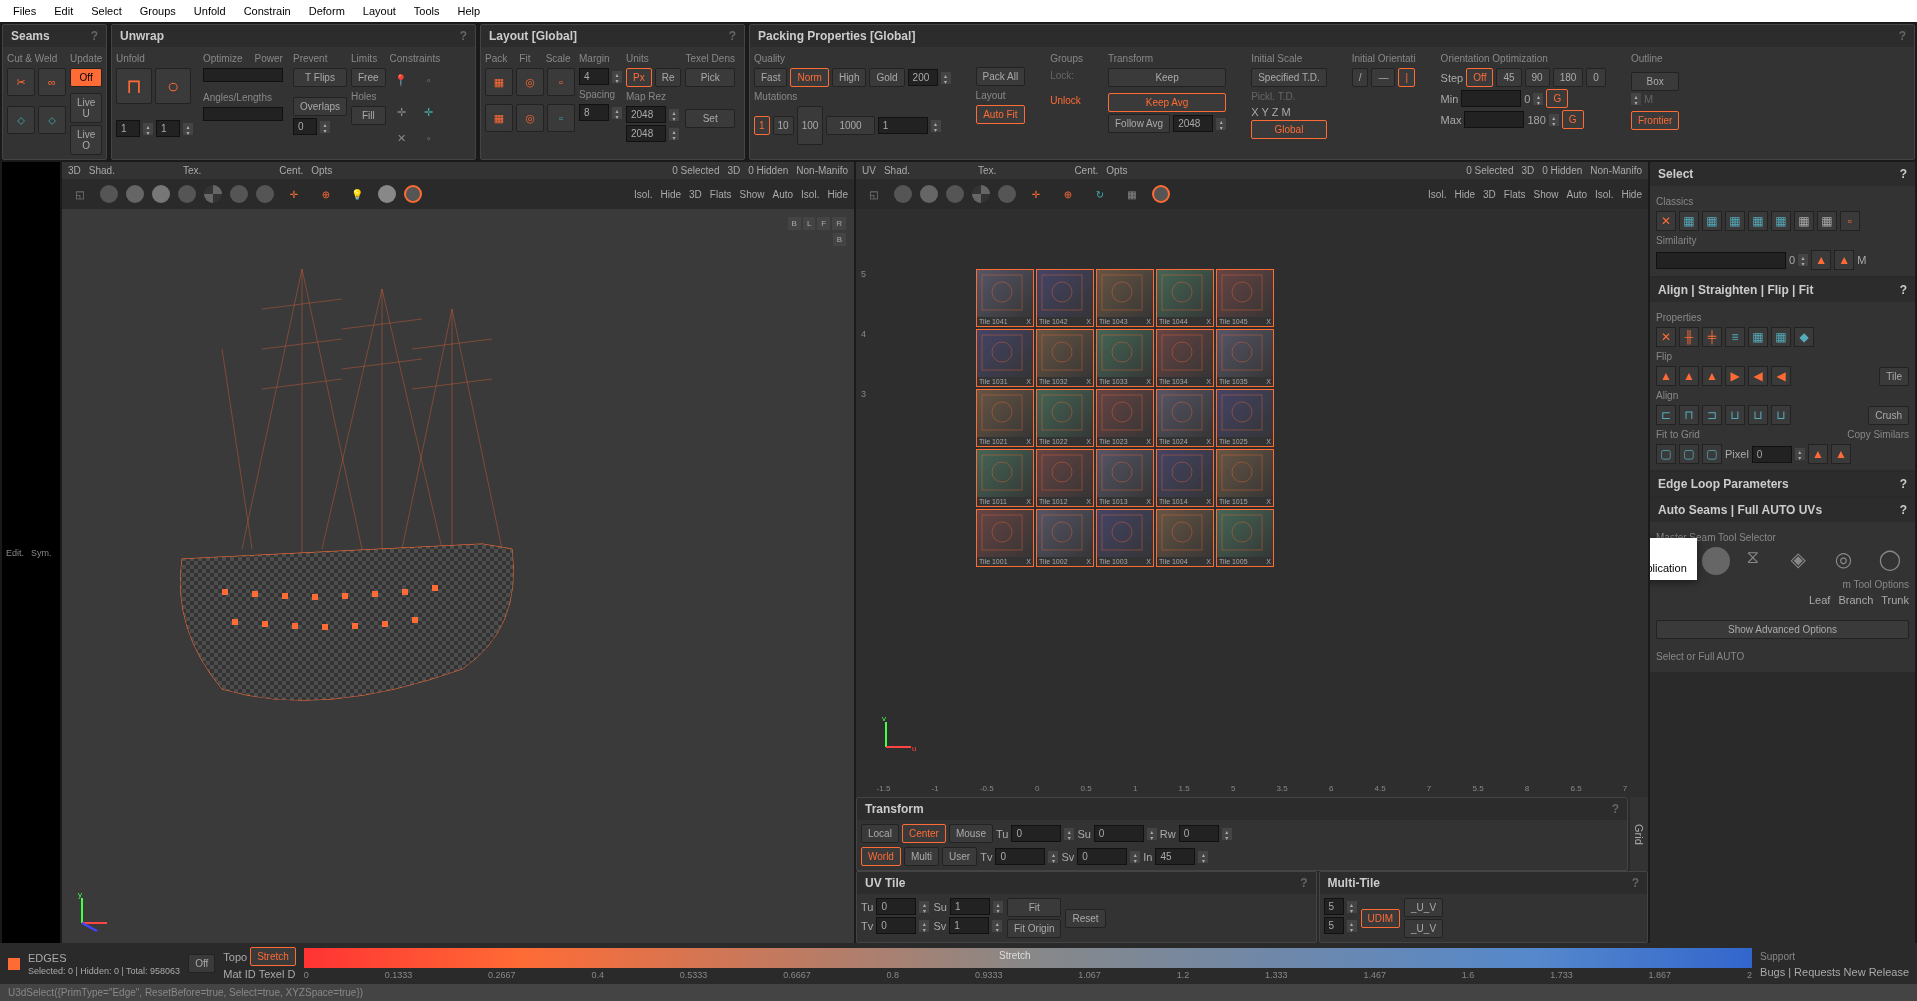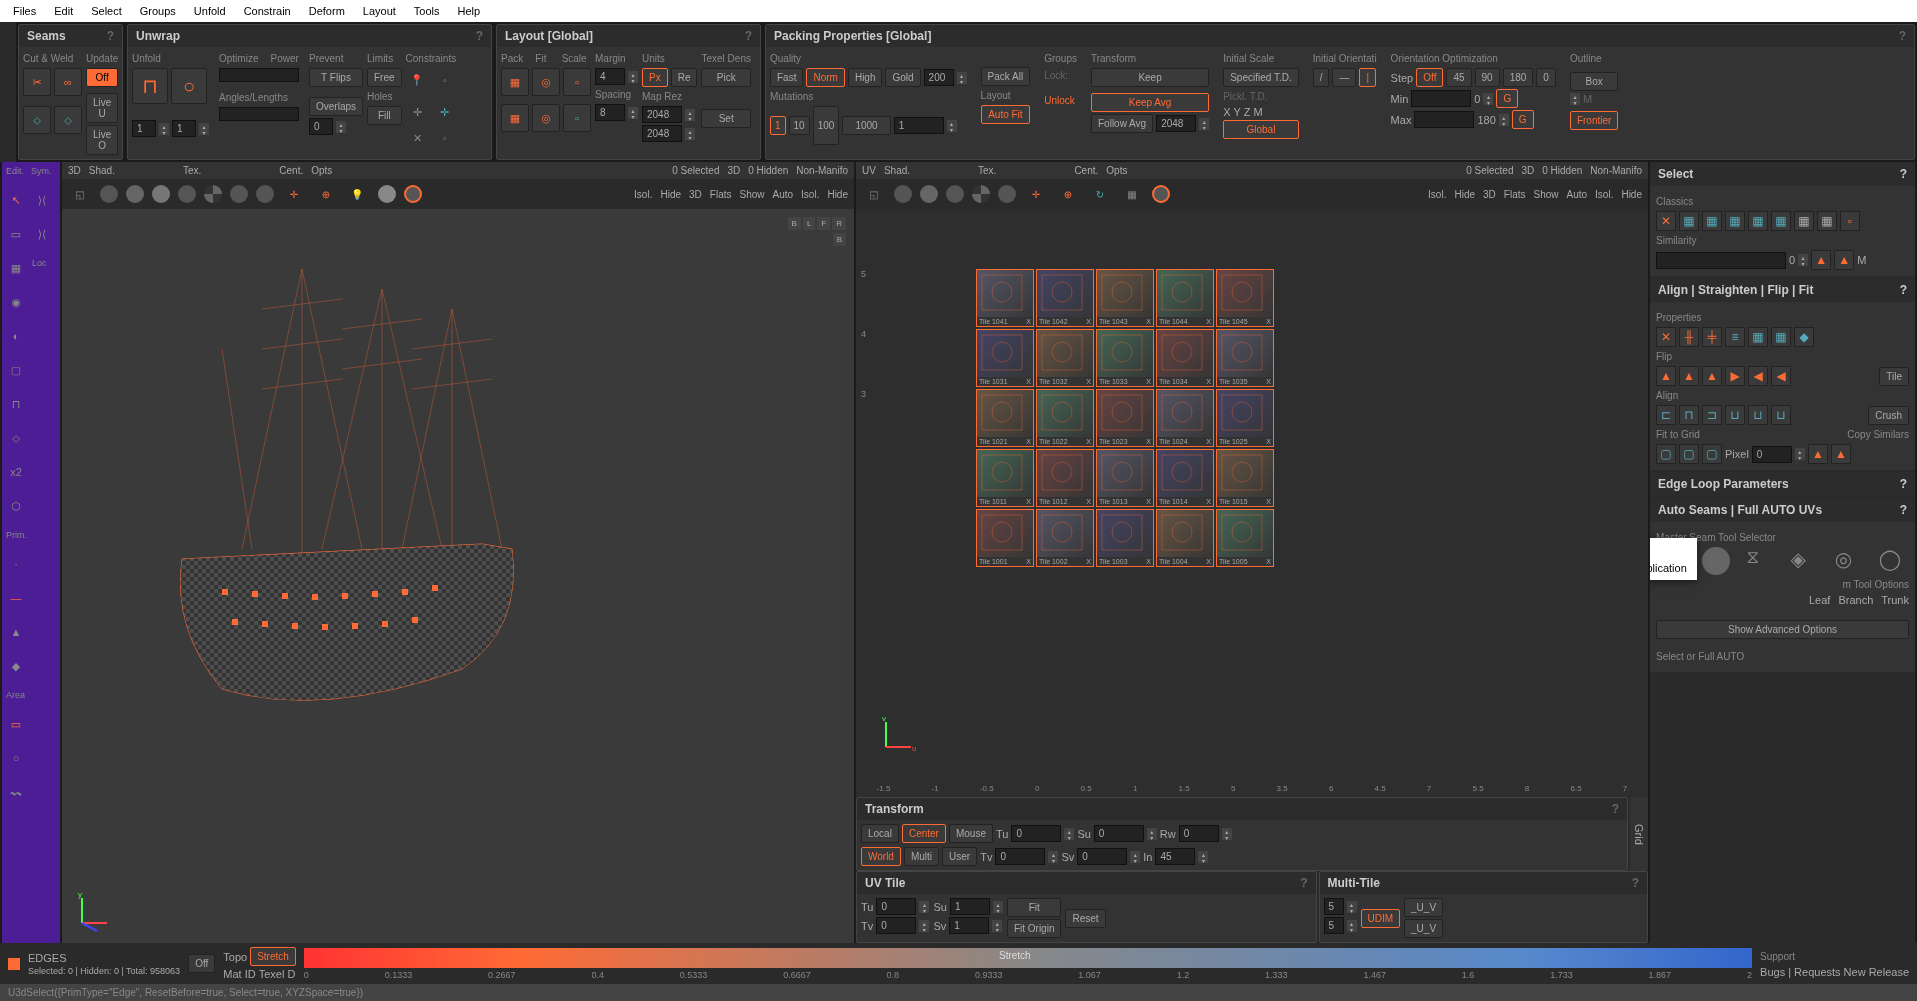--- a/index.html
+++ b/index.html
@@ -4,40 +4,40 @@
 <style>
 * { margin: 0; padding: 0; box-sizing: border-box; font-family: Arial, sans-serif; }
 body { background: #2a2a2a; color: #aaa; font-size: 11px; overflow: hidden; user-select: none; }
 .app { width: 1917px; height: 1001px; display: flex; flex-direction: column; }
 
 
 .menubar { background: #fff; color: #000; height: 22px; display: flex; align-items: center; padding: 0 5px; gap: 2px; }
 .menubar span { padding: 2px 8px; cursor: pointer; }
 
 
-.top-panels { display: flex; gap: 4px; padding: 2px; background: #1a1a1a; margin-left: 16px; }
+.top-panels { display: flex; gap: 4px; padding: 2px; background: #1a1a1a; }
 .panel { background: #333; border: 1px solid #444; border-radius: 2px; }
 .panel-header { background: #2c2c2c; color: #ccc; font-weight: bold; padding: 4px 8px; display: flex; justify-content: space-between; align-items: center; font-size: 12px; }
 .panel-header .help { color: #666; cursor: pointer; }
 .panel-body { padding: 4px; display: flex; gap: 4px; }
 
 .sub-col { display: flex; flex-direction: column; gap: 2px; }
 .sub-label { color: #888; font-size: 10px; padding: 2px 0; }
 .btn { background: #3a3a3a; border: 1px solid #222; color: #aaa; padding: 3px 6px; font-size: 10px; cursor: pointer; text-align: center; border-radius: 2px; }
 .btn.active { color: #ff6b35; border-color: #ff6b35; }
 .btn.orange-bg { background: #ff6b35; color: #000; }
 .input-field { background: #222; border: 1px solid #111; color: #aaa; padding: 2px 4px; font-size: 10px; width: 40px; }
 .icon-btn { width: 28px; height: 28px; background: #3a3a3a; border: 1px solid #222; display: flex; align-items: center; justify-content: center; cursor: pointer; border-radius: 2px; }
 .icon-btn.lg { width: 36px; height: 36px; }
 .icon-btn.orange { color: #ff6b35; }
 .row { display: flex; gap: 3px; align-items: center; }
 
 
 .workspace { display: flex; flex: 1; background: #1a1a1a; gap: 2px; padding: 0 2px; overflow: hidden; }
-.left-tools { width: 58px; background: #4c1d95; display: flex; flex-direction: column; gap: 10px; padding: 2px; }
+.left-tools { width: 58px; background: #000000; display: flex; flex-direction: row; gap: 16px; padding: 2px; }
 .tool-icon { width: 24px; height: 24px; display: flex; align-items: center; justify-content: center; cursor: pointer; color: #888; }
 .tool-icon.active { color: #ff6b35; }
 .tool-row { display: flex; gap: 2px; }
 .tool-label { color: #888; font-size: 9px; padding: 2px; }
 
 .viewport-col { flex: 1; display: flex; flex-direction: column; background: #2a2a2a; justify-content: center; }
 .viewport-header { background: #333; padding: 3px 6px; display: flex; gap: 8px; align-items: center; font-size: 10px; }
 .vp-icon { width: 18px; height: 18px; border-radius: 50%; background: #555; display: inline-block; }
 .vp-icon.checker { background: repeating-conic-gradient(#666 0% 25%, #333 0% 50%); }
 .viewport { flex: 1; background: #3a3a3a; position: relative; overflow: hidden; }
@@ -251,21 +251,21 @@
           <div class="btn" style="margin-top:20px">Set</div>
         </div>
       </div>
     </div>
 
     <div class="panel" style="flex:1">
       <div class="panel-header">
           <span>Packing Properties [Global]</span>
           <span class="help">?</span>
         </div>
-      <div class="panel-body" style="gap:14px">
+      <div class="panel-body" style="gap:25px">
         <div class="sub-col">
           <span class="sub-label">Quality</span>
           <div class="row">
             <div class="btn">Fast</div>
             <div class="btn active">Norm</div>
             <div class="btn">High</div>
             <div class="btn">Gold</div>
             <input class="input-field" style="width: 30px;" value="200">
               <div class="spinner">
                 <div>▴</div>

